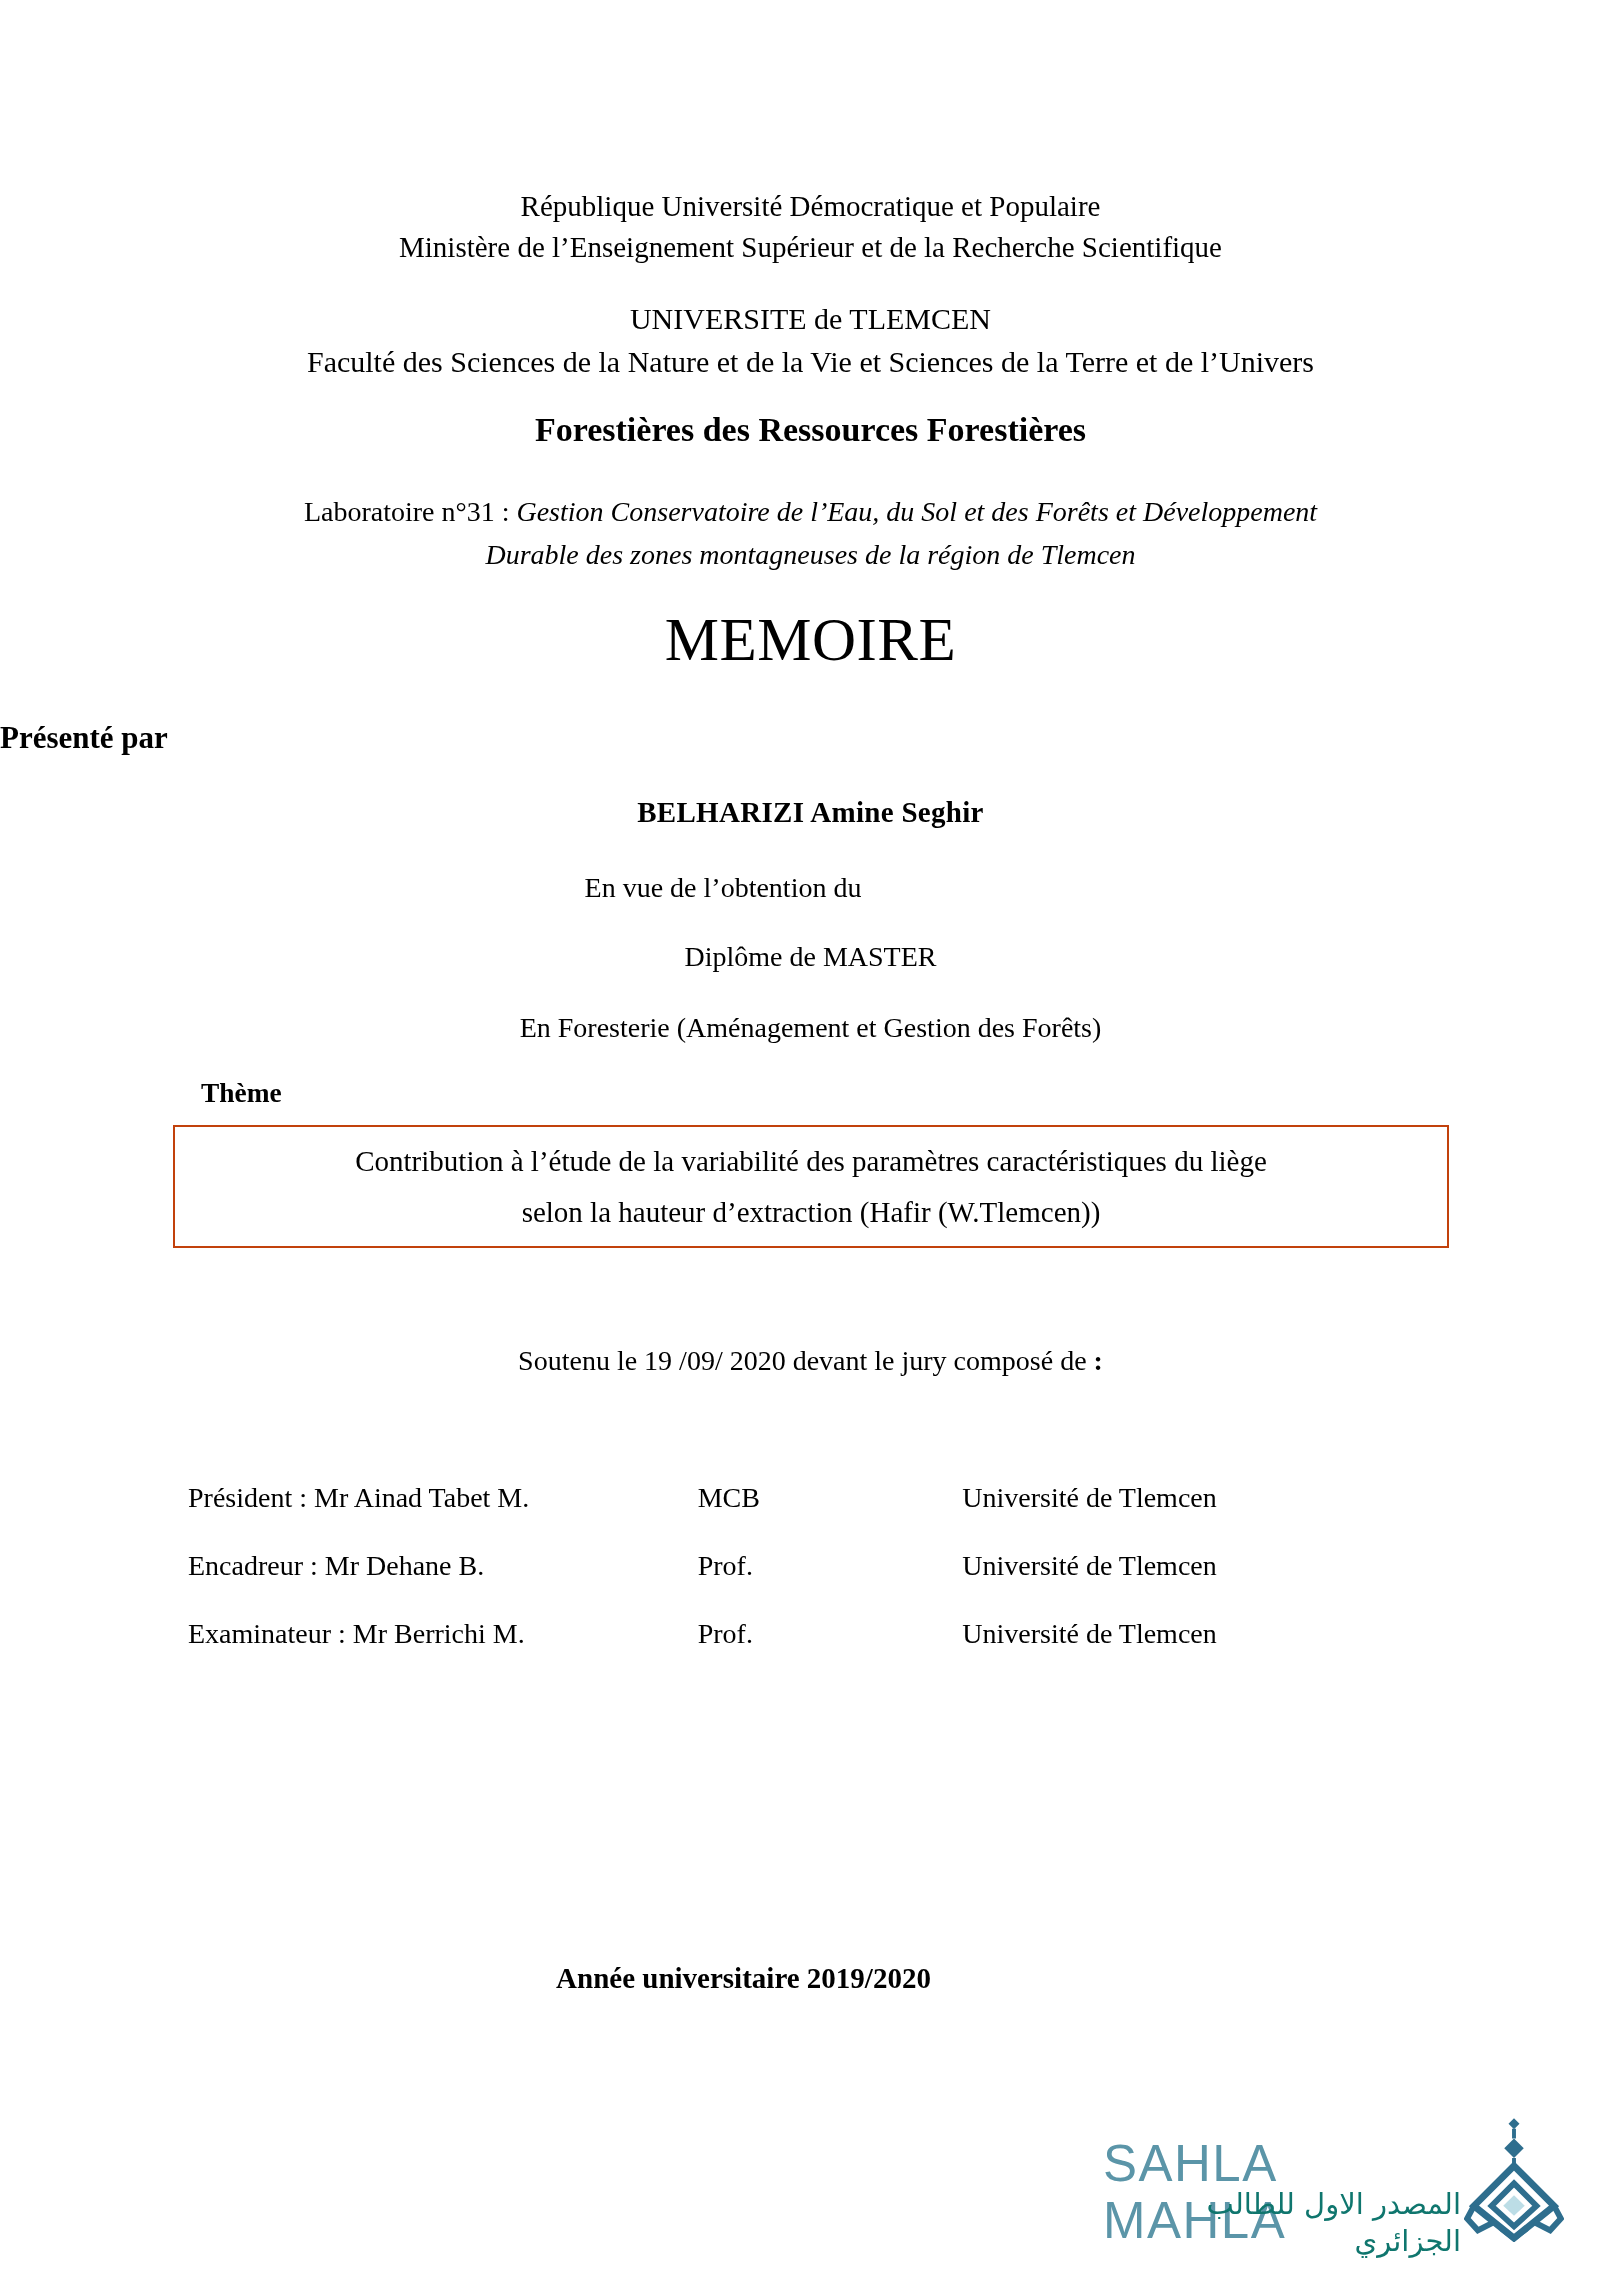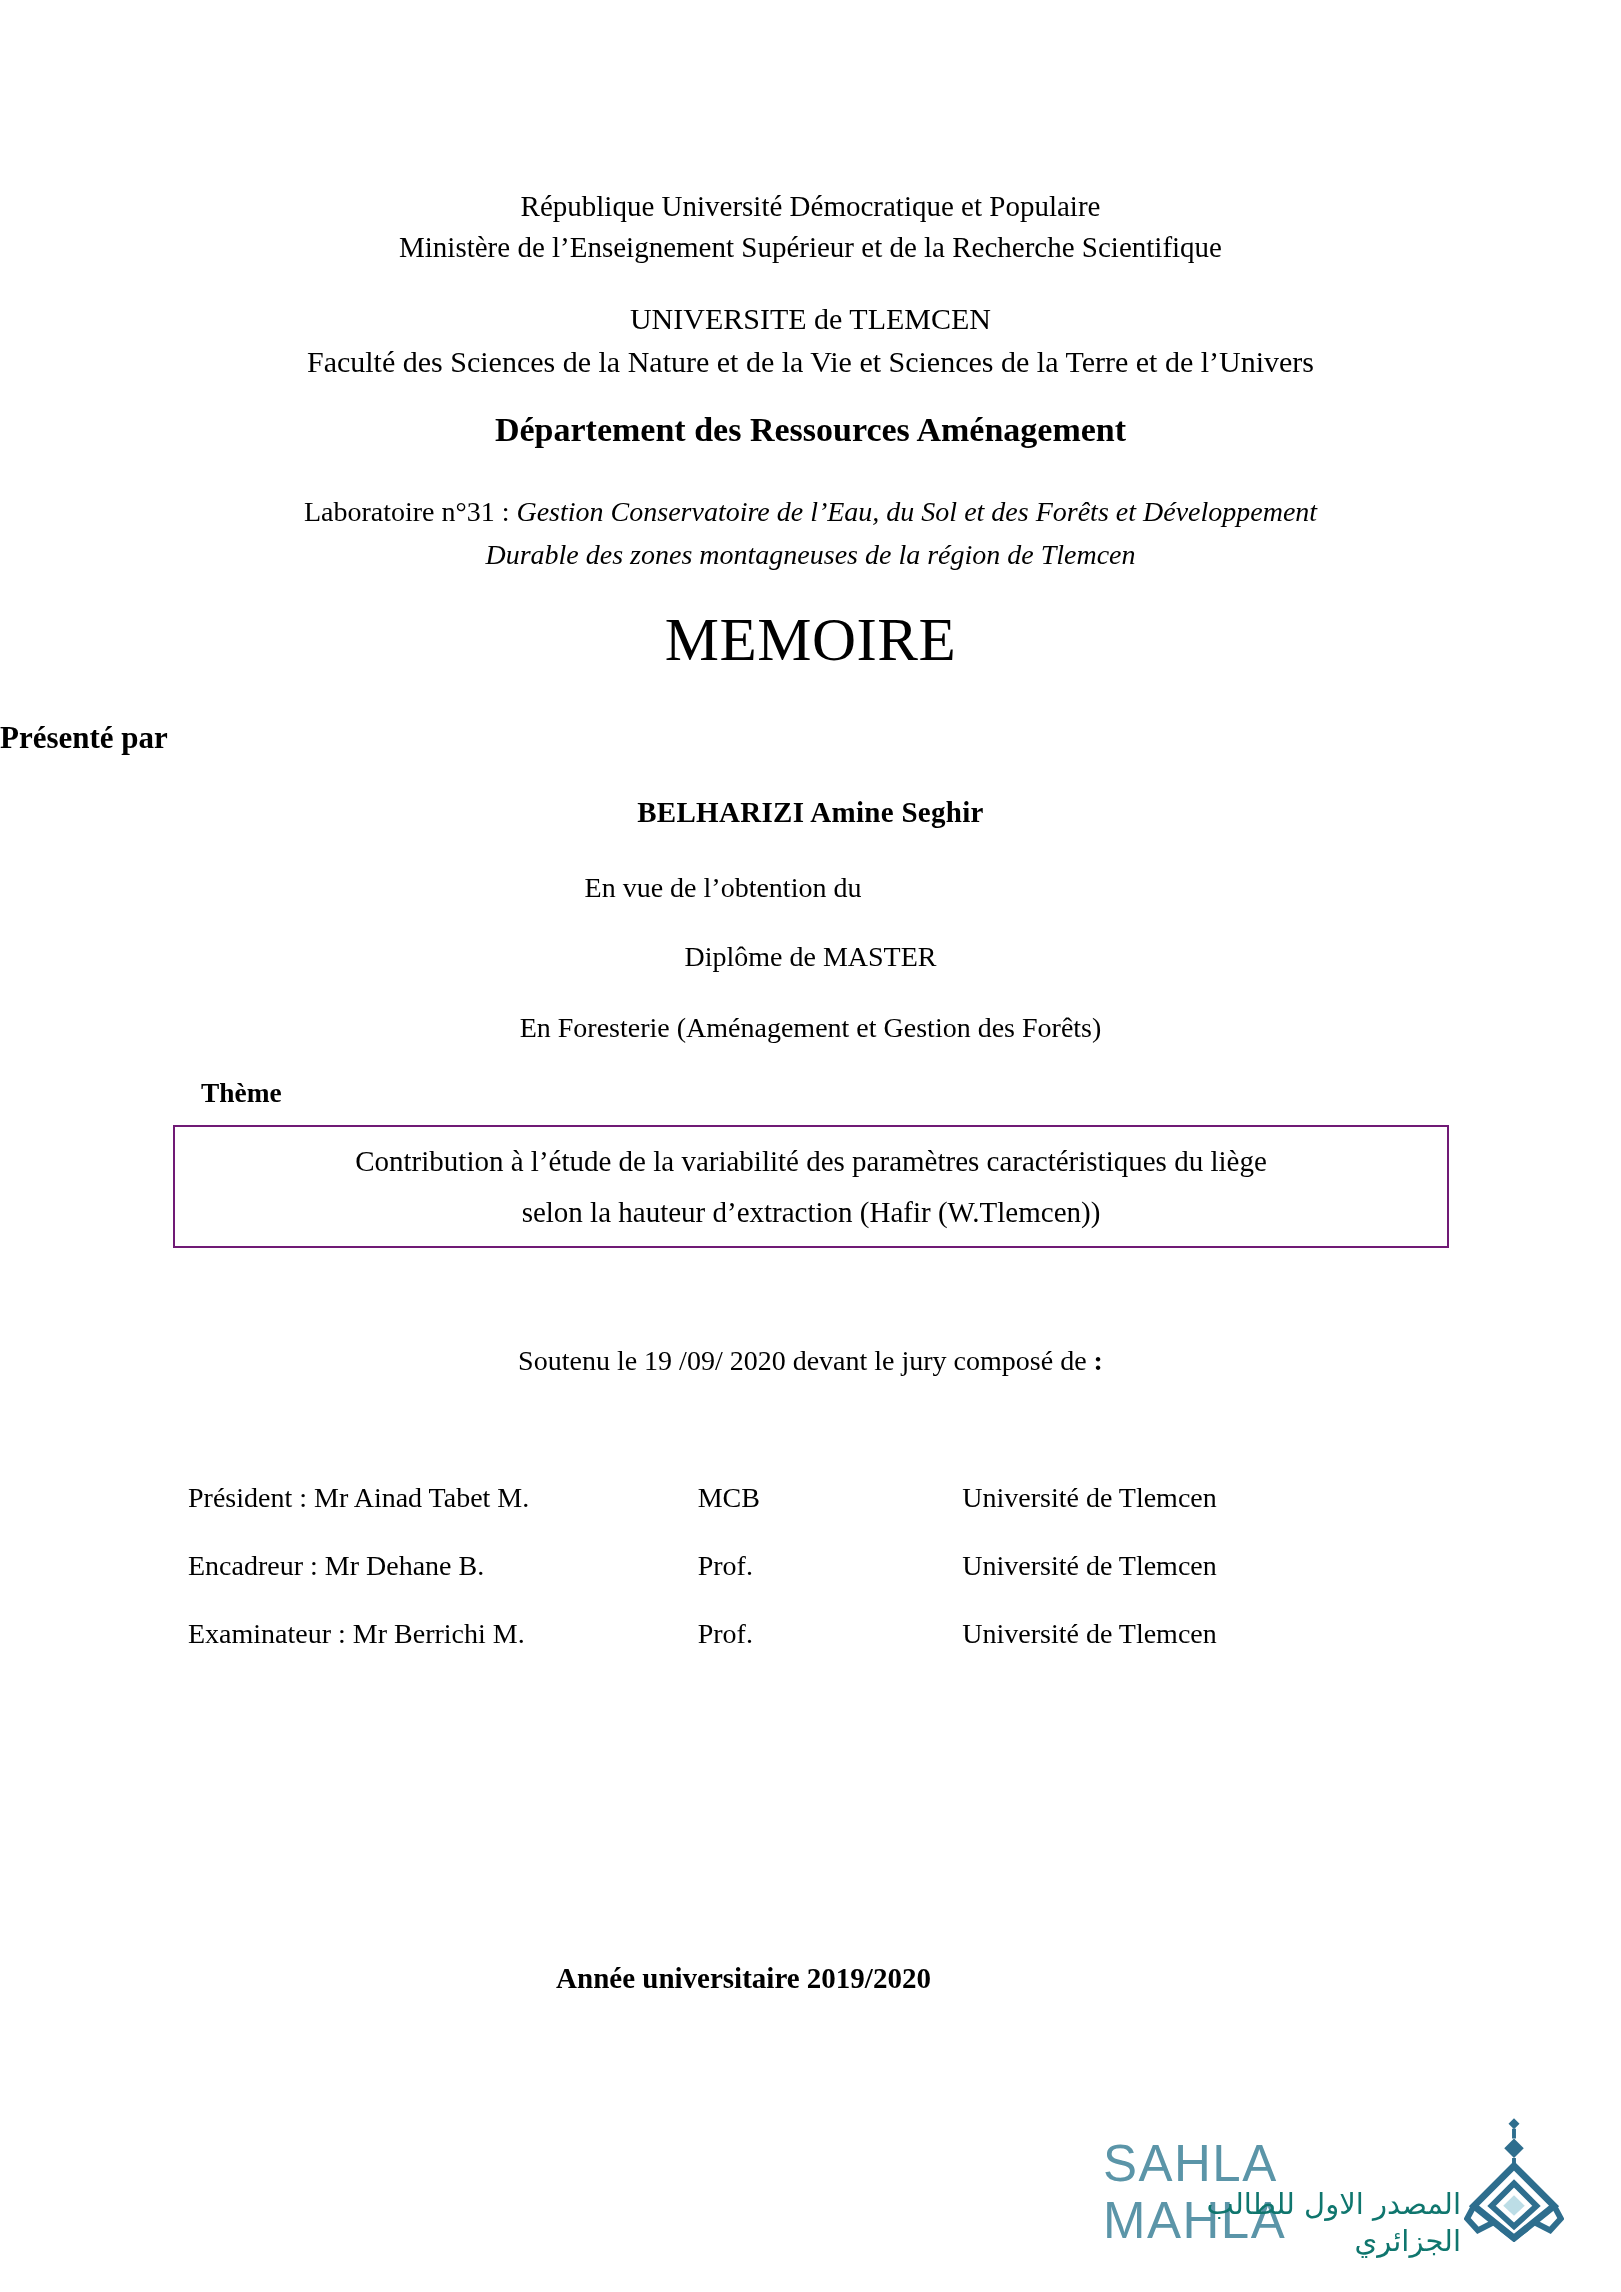--- a/index.html
+++ b/index.html
@@ -103,21 +103,21 @@
     font-size: 27.4px;
     font-weight: bold;
   }
 
   #theme-box {
     position: absolute;
     top: 1125px;
     left: 173px;
     width: 1276px;
     height: 123px;
-    border: 2px solid #701a75;
+    border: 2px solid #c2410c;
     box-sizing: border-box;
     display: flex;
     align-items: center;
     justify-content: center;
   }
   #theme-text {
     font-size: 29px;
     line-height: 51px;
     text-align: center;
     padding: 0 25.5px;
@@ -205,21 +205,21 @@
   <div id="header-block">
     <div class="hdr-line">République Université Démocratique et Populaire</div>
     <div class="hdr-line">Ministère de l’Enseignement Supérieur et de la Recherche Scientifique</div>
   </div>
 
   <div id="university-block">
     <div class="univ-line">UNIVERSITE de TLEMCEN</div>
     <div class="univ-line">Faculté des Sciences de la Nature et de la Vie et Sciences de la Terre et de l’Univers</div>
   </div>
 
-  <div id="department-line">Département des Ressources Aménagement</div>
+  <div id="department-line">Forestières des Ressources Forestières</div>
 
   <div id="lab-block">
     <div class="lab-line"><span>Laboratoire n°31 : </span><span class="lab-italic">Gestion Conservatoire de l’Eau, du Sol et des Forêts et Développement</span></div>
     <div class="lab-line lab-italic">Durable des zones montagneuses de la région de Tlemcen</div>
   </div>
 
   <div id="memoire-title">MEMOIRE</div>
 
   <div id="presente-par">Présenté par</div>
 

